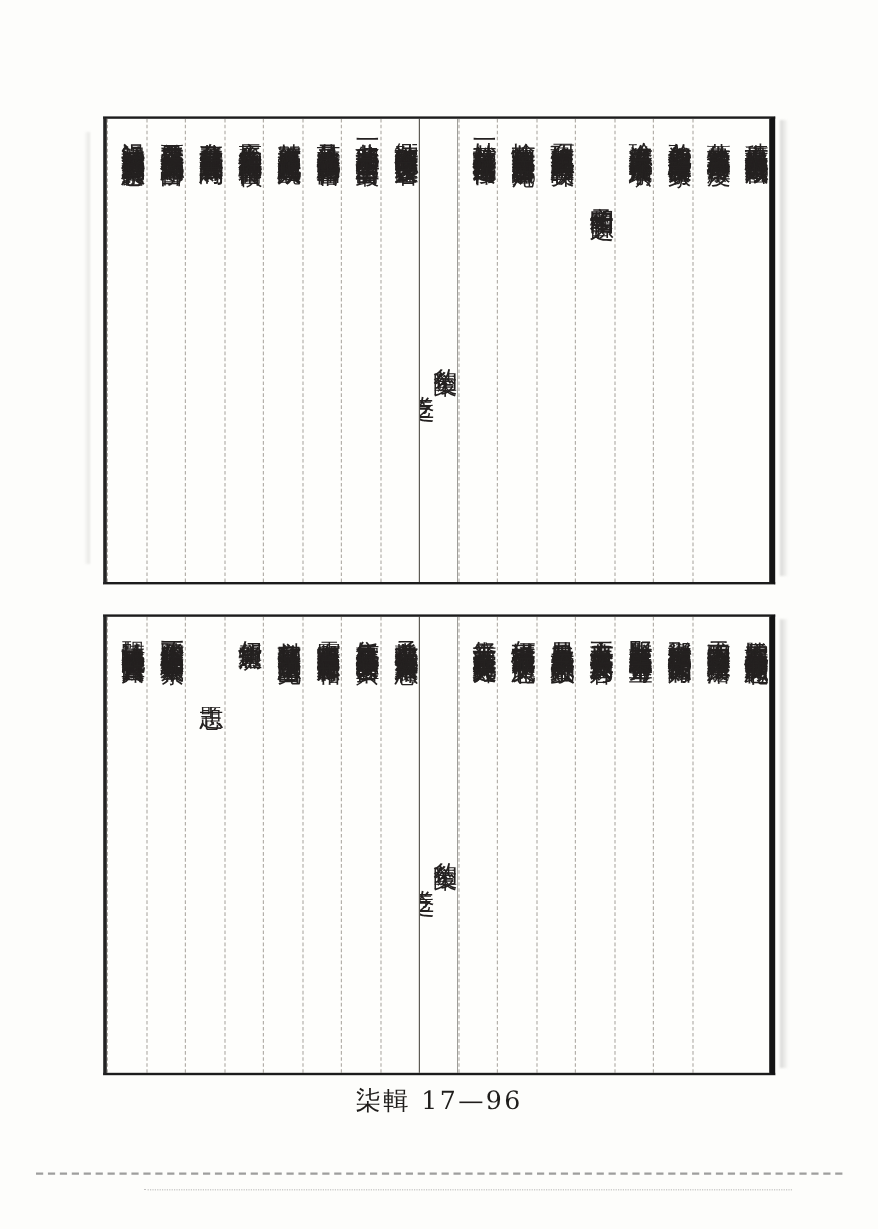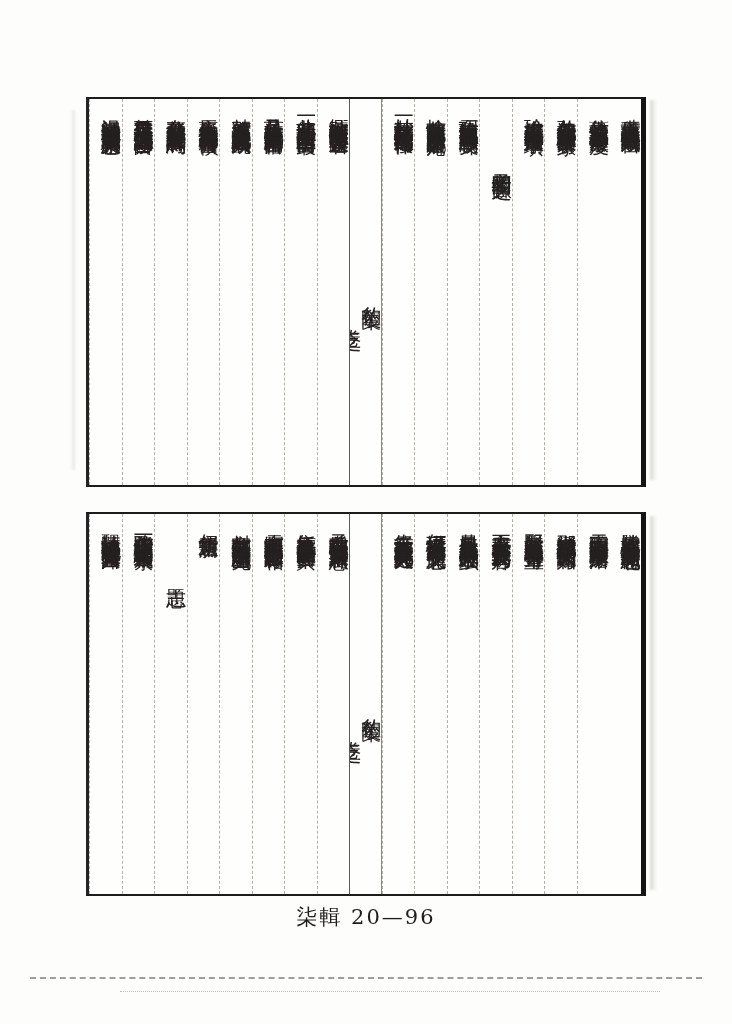--- a/index.html
+++ b/index.html
@@ -97,19 +97,19 @@
     <div class="col">予耆稗歡呼鬼神喜七萃新迎乘輿來釋璐怱</div>
     <div class="col">集妖氛止雁戈羅日㬊重英甲莢叶吉夢中興</div>
     <div class="col">露布頻宣騰凱唱天顏喜起應臣庶知君骨相</div>
     <div class="col">宜封矦莫向江湖汗漫遊攜茲遠志蚤出山克</div>
     <div class="col">仞新集鴛鷺班</div>
     <div class="col" style="padding-top: 58px;">志題</div>
     <div class="col">昨冬飛雪綴樹巔一望瑤帶結素娟今春飛絮</div>
     <div class="col">飄清沚旋轉橋邊亂朱屐賞雪賞絮賞其白斝</div>
   </div>
 
-<div class="caption">柒輯 20—96</div>
+<div class="caption">柒輯 17—96</div>
 
 <div id="streak-top" class="scan-streak"></div>
 <div id="streak-bottom" class="scan-streak"></div>
 <div id="streak-left" class="scan-streak"></div>
 <div class="bottom-rule-dashed"></div>
 <div class="bottom-rule-dotted"></div>
 
 </body></html>

